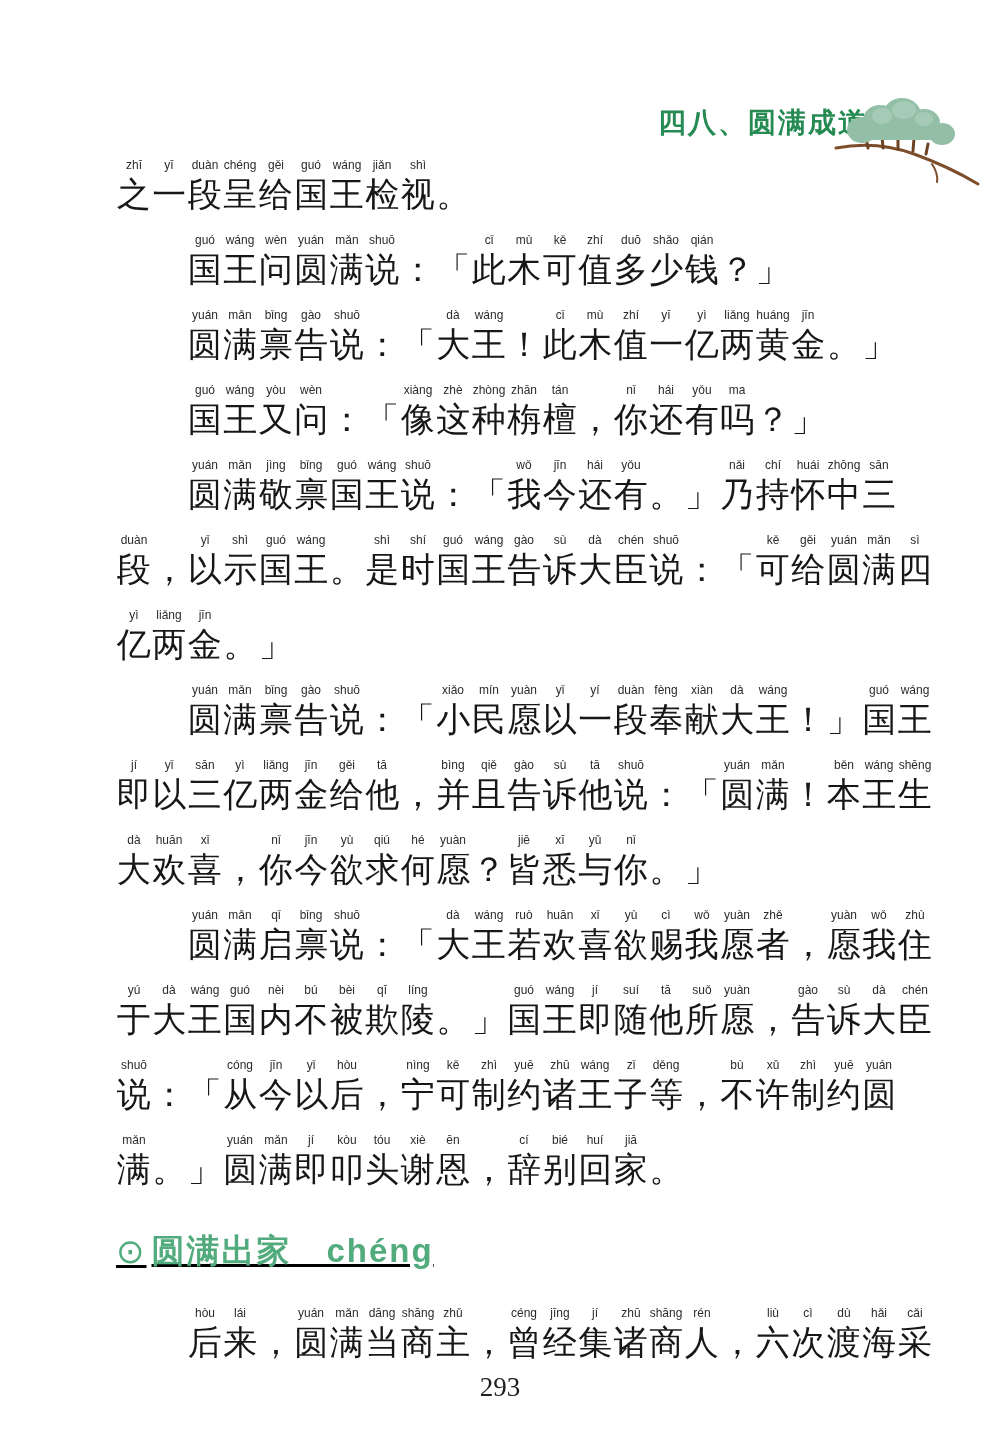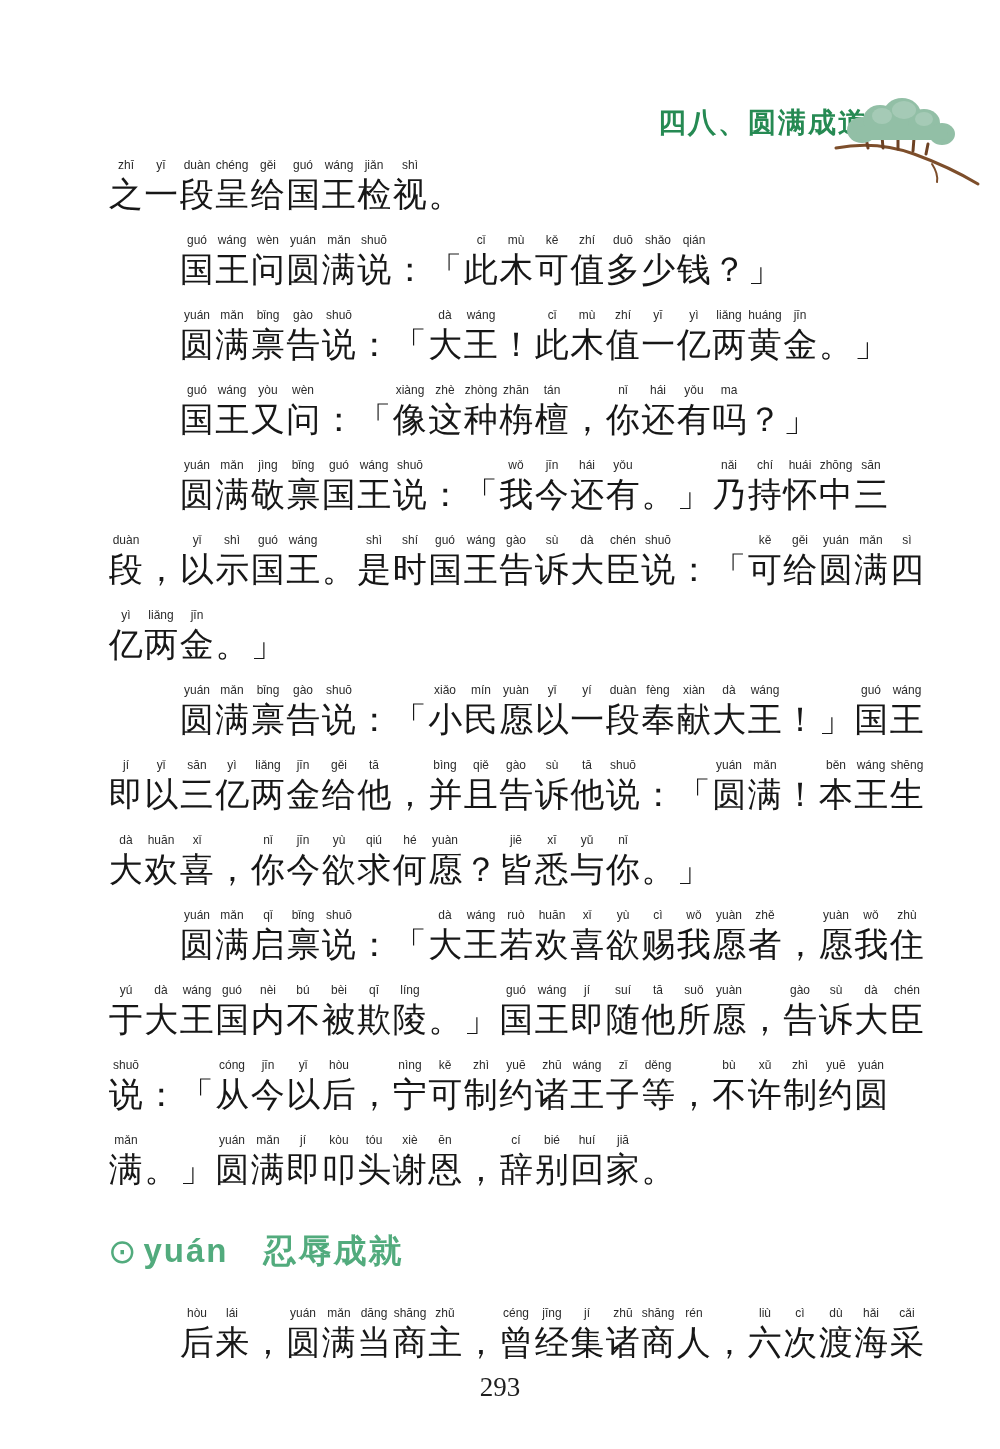--- a/index.html
+++ b/index.html
@@ -9,21 +9,21 @@
     font-family:"Liberation Serif","DejaVu Serif",serif;
   }
   
   .chapter-title {
     position:absolute; top:104px; right:132px;
     font-size:28px; font-weight:bold; letter-spacing:2px;
     color:#268a53;
   }
   .tree-art { position:absolute; top:86px; right:18px; width:150px; height:110px; }
   
-  .body-text { position:absolute; left:108px; top:157px; width:820px; }
+  .body-text { position:absolute; left:116px; top:157px; width:820px;text-decoration:underline; }
   .text-line { height:75px; white-space:nowrap; }
   .text-line.indent { padding-left:71px; }
   .token { display:inline-block; position:relative; width:35.5px; height:64px; vertical-align:top; }
   .rt {
     position:absolute; top:0; left:50%; transform:translateX(-50%) scaleX(0.92);
     font-family:"Liberation Sans","DejaVu Sans",sans-serif;
     font-size:13px; color:#2b2b2b; white-space:nowrap; letter-spacing:0;
   }
   .rb {
     position:absolute; top:16px; left:0; width:100%;
@@ -84,21 +84,21 @@
         <div class="text-line"><span class="token"><span class="rt">jí</span><span class="rb">即</span></span><span class="token"><span class="rt">yǐ</span><span class="rb">以</span></span><span class="token"><span class="rt">sān</span><span class="rb">三</span></span><span class="token"><span class="rt">yì</span><span class="rb">亿</span></span><span class="token"><span class="rt">liǎng</span><span class="rb">两</span></span><span class="token"><span class="rt">jīn</span><span class="rb">金</span></span><span class="token"><span class="rt">gěi</span><span class="rb">给</span></span><span class="token"><span class="rt">tā</span><span class="rb">他</span></span><span class="token"><span class="rt"></span><span class="rb">，</span></span><span class="token"><span class="rt">bìng</span><span class="rb">并</span></span><span class="token"><span class="rt">qiě</span><span class="rb">且</span></span><span class="token"><span class="rt">gào</span><span class="rb">告</span></span><span class="token"><span class="rt">sù</span><span class="rb">诉</span></span><span class="token"><span class="rt">tā</span><span class="rb">他</span></span><span class="token"><span class="rt">shuō</span><span class="rb">说</span></span><span class="token"><span class="rt"></span><span class="rb">：</span></span><span class="token"><span class="rt"></span><span class="rb">「</span></span><span class="token"><span class="rt">yuán</span><span class="rb">圆</span></span><span class="token"><span class="rt">mǎn</span><span class="rb">满</span></span><span class="token"><span class="rt"></span><span class="rb">！</span></span><span class="token"><span class="rt">běn</span><span class="rb">本</span></span><span class="token"><span class="rt">wáng</span><span class="rb">王</span></span><span class="token"><span class="rt">shēng</span><span class="rb">生</span></span></div>
         <div class="text-line"><span class="token"><span class="rt">dà</span><span class="rb">大</span></span><span class="token"><span class="rt">huān</span><span class="rb">欢</span></span><span class="token"><span class="rt">xǐ</span><span class="rb">喜</span></span><span class="token"><span class="rt"></span><span class="rb">，</span></span><span class="token"><span class="rt">nǐ</span><span class="rb">你</span></span><span class="token"><span class="rt">jīn</span><span class="rb">今</span></span><span class="token"><span class="rt">yù</span><span class="rb">欲</span></span><span class="token"><span class="rt">qiú</span><span class="rb">求</span></span><span class="token"><span class="rt">hé</span><span class="rb">何</span></span><span class="token"><span class="rt">yuàn</span><span class="rb">愿</span></span><span class="token"><span class="rt"></span><span class="rb">？</span></span><span class="token"><span class="rt">jiē</span><span class="rb">皆</span></span><span class="token"><span class="rt">xī</span><span class="rb">悉</span></span><span class="token"><span class="rt">yǔ</span><span class="rb">与</span></span><span class="token"><span class="rt">nǐ</span><span class="rb">你</span></span><span class="token"><span class="rt"></span><span class="rb">。</span></span><span class="token"><span class="rt"></span><span class="rb">」</span></span></div>
         <div class="text-line indent"><span class="token"><span class="rt">yuán</span><span class="rb">圆</span></span><span class="token"><span class="rt">mǎn</span><span class="rb">满</span></span><span class="token"><span class="rt">qǐ</span><span class="rb">启</span></span><span class="token"><span class="rt">bǐng</span><span class="rb">禀</span></span><span class="token"><span class="rt">shuō</span><span class="rb">说</span></span><span class="token"><span class="rt"></span><span class="rb">：</span></span><span class="token"><span class="rt"></span><span class="rb">「</span></span><span class="token"><span class="rt">dà</span><span class="rb">大</span></span><span class="token"><span class="rt">wáng</span><span class="rb">王</span></span><span class="token"><span class="rt">ruò</span><span class="rb">若</span></span><span class="token"><span class="rt">huān</span><span class="rb">欢</span></span><span class="token"><span class="rt">xǐ</span><span class="rb">喜</span></span><span class="token"><span class="rt">yù</span><span class="rb">欲</span></span><span class="token"><span class="rt">cì</span><span class="rb">赐</span></span><span class="token"><span class="rt">wǒ</span><span class="rb">我</span></span><span class="token"><span class="rt">yuàn</span><span class="rb">愿</span></span><span class="token"><span class="rt">zhě</span><span class="rb">者</span></span><span class="token"><span class="rt"></span><span class="rb">，</span></span><span class="token"><span class="rt">yuàn</span><span class="rb">愿</span></span><span class="token"><span class="rt">wǒ</span><span class="rb">我</span></span><span class="token"><span class="rt">zhù</span><span class="rb">住</span></span></div>
         <div class="text-line"><span class="token"><span class="rt">yú</span><span class="rb">于</span></span><span class="token"><span class="rt">dà</span><span class="rb">大</span></span><span class="token"><span class="rt">wáng</span><span class="rb">王</span></span><span class="token"><span class="rt">guó</span><span class="rb">国</span></span><span class="token"><span class="rt">nèi</span><span class="rb">内</span></span><span class="token"><span class="rt">bú</span><span class="rb">不</span></span><span class="token"><span class="rt">bèi</span><span class="rb">被</span></span><span class="token"><span class="rt">qī</span><span class="rb">欺</span></span><span class="token"><span class="rt">líng</span><span class="rb">陵</span></span><span class="token"><span class="rt"></span><span class="rb">。</span></span><span class="token"><span class="rt"></span><span class="rb">」</span></span><span class="token"><span class="rt">guó</span><span class="rb">国</span></span><span class="token"><span class="rt">wáng</span><span class="rb">王</span></span><span class="token"><span class="rt">jí</span><span class="rb">即</span></span><span class="token"><span class="rt">suí</span><span class="rb">随</span></span><span class="token"><span class="rt">tā</span><span class="rb">他</span></span><span class="token"><span class="rt">suǒ</span><span class="rb">所</span></span><span class="token"><span class="rt">yuàn</span><span class="rb">愿</span></span><span class="token"><span class="rt"></span><span class="rb">，</span></span><span class="token"><span class="rt">gào</span><span class="rb">告</span></span><span class="token"><span class="rt">sù</span><span class="rb">诉</span></span><span class="token"><span class="rt">dà</span><span class="rb">大</span></span><span class="token"><span class="rt">chén</span><span class="rb">臣</span></span></div>
         <div class="text-line"><span class="token"><span class="rt">shuō</span><span class="rb">说</span></span><span class="token"><span class="rt"></span><span class="rb">：</span></span><span class="token"><span class="rt"></span><span class="rb">「</span></span><span class="token"><span class="rt">cóng</span><span class="rb">从</span></span><span class="token"><span class="rt">jīn</span><span class="rb">今</span></span><span class="token"><span class="rt">yǐ</span><span class="rb">以</span></span><span class="token"><span class="rt">hòu</span><span class="rb">后</span></span><span class="token"><span class="rt"></span><span class="rb">，</span></span><span class="token"><span class="rt">nìng</span><span class="rb">宁</span></span><span class="token"><span class="rt">kě</span><span class="rb">可</span></span><span class="token"><span class="rt">zhì</span><span class="rb">制</span></span><span class="token"><span class="rt">yuē</span><span class="rb">约</span></span><span class="token"><span class="rt">zhū</span><span class="rb">诸</span></span><span class="token"><span class="rt">wáng</span><span class="rb">王</span></span><span class="token"><span class="rt">zǐ</span><span class="rb">子</span></span><span class="token"><span class="rt">děng</span><span class="rb">等</span></span><span class="token"><span class="rt"></span><span class="rb">，</span></span><span class="token"><span class="rt">bù</span><span class="rb">不</span></span><span class="token"><span class="rt">xǔ</span><span class="rb">许</span></span><span class="token"><span class="rt">zhì</span><span class="rb">制</span></span><span class="token"><span class="rt">yuē</span><span class="rb">约</span></span><span class="token"><span class="rt">yuán</span><span class="rb">圆</span></span></div>
         <div class="text-line"><span class="token"><span class="rt">mǎn</span><span class="rb">满</span></span><span class="token"><span class="rt"></span><span class="rb">。</span></span><span class="token"><span class="rt"></span><span class="rb">」</span></span><span class="token"><span class="rt">yuán</span><span class="rb">圆</span></span><span class="token"><span class="rt">mǎn</span><span class="rb">满</span></span><span class="token"><span class="rt">jí</span><span class="rb">即</span></span><span class="token"><span class="rt">kòu</span><span class="rb">叩</span></span><span class="token"><span class="rt">tóu</span><span class="rb">头</span></span><span class="token"><span class="rt">xiè</span><span class="rb">谢</span></span><span class="token"><span class="rt">ēn</span><span class="rb">恩</span></span><span class="token"><span class="rt"></span><span class="rb">，</span></span><span class="token"><span class="rt">cí</span><span class="rb">辞</span></span><span class="token"><span class="rt">bié</span><span class="rb">别</span></span><span class="token"><span class="rt">huí</span><span class="rb">回</span></span><span class="token"><span class="rt">jiā</span><span class="rb">家</span></span><span class="token"><span class="rt"></span><span class="rb">。</span></span></div>
       </div>
 
     <div class="section-heading">
       <span class="bullet">⊙</span>
-      <span>yuán　忍辱成就</span>
+      <span>圆满出家　chéng</span>
     </div>
 
     <div id="lines-bottom">
         <div class="text-line indent"><span class="token"><span class="rt">hòu</span><span class="rb">后</span></span><span class="token"><span class="rt">lái</span><span class="rb">来</span></span><span class="token"><span class="rt"></span><span class="rb">，</span></span><span class="token"><span class="rt">yuán</span><span class="rb">圆</span></span><span class="token"><span class="rt">mǎn</span><span class="rb">满</span></span><span class="token"><span class="rt">dāng</span><span class="rb">当</span></span><span class="token"><span class="rt">shāng</span><span class="rb">商</span></span><span class="token"><span class="rt">zhǔ</span><span class="rb">主</span></span><span class="token"><span class="rt"></span><span class="rb">，</span></span><span class="token"><span class="rt">céng</span><span class="rb">曾</span></span><span class="token"><span class="rt">jīng</span><span class="rb">经</span></span><span class="token"><span class="rt">jí</span><span class="rb">集</span></span><span class="token"><span class="rt">zhū</span><span class="rb">诸</span></span><span class="token"><span class="rt">shāng</span><span class="rb">商</span></span><span class="token"><span class="rt">rén</span><span class="rb">人</span></span><span class="token"><span class="rt"></span><span class="rb">，</span></span><span class="token"><span class="rt">liù</span><span class="rb">六</span></span><span class="token"><span class="rt">cì</span><span class="rb">次</span></span><span class="token"><span class="rt">dù</span><span class="rb">渡</span></span><span class="token"><span class="rt">hǎi</span><span class="rb">海</span></span><span class="token"><span class="rt">cǎi</span><span class="rb">采</span></span></div>
       </div>
   </div>
 
   <div class="page-number">293</div>
 
 </div>

